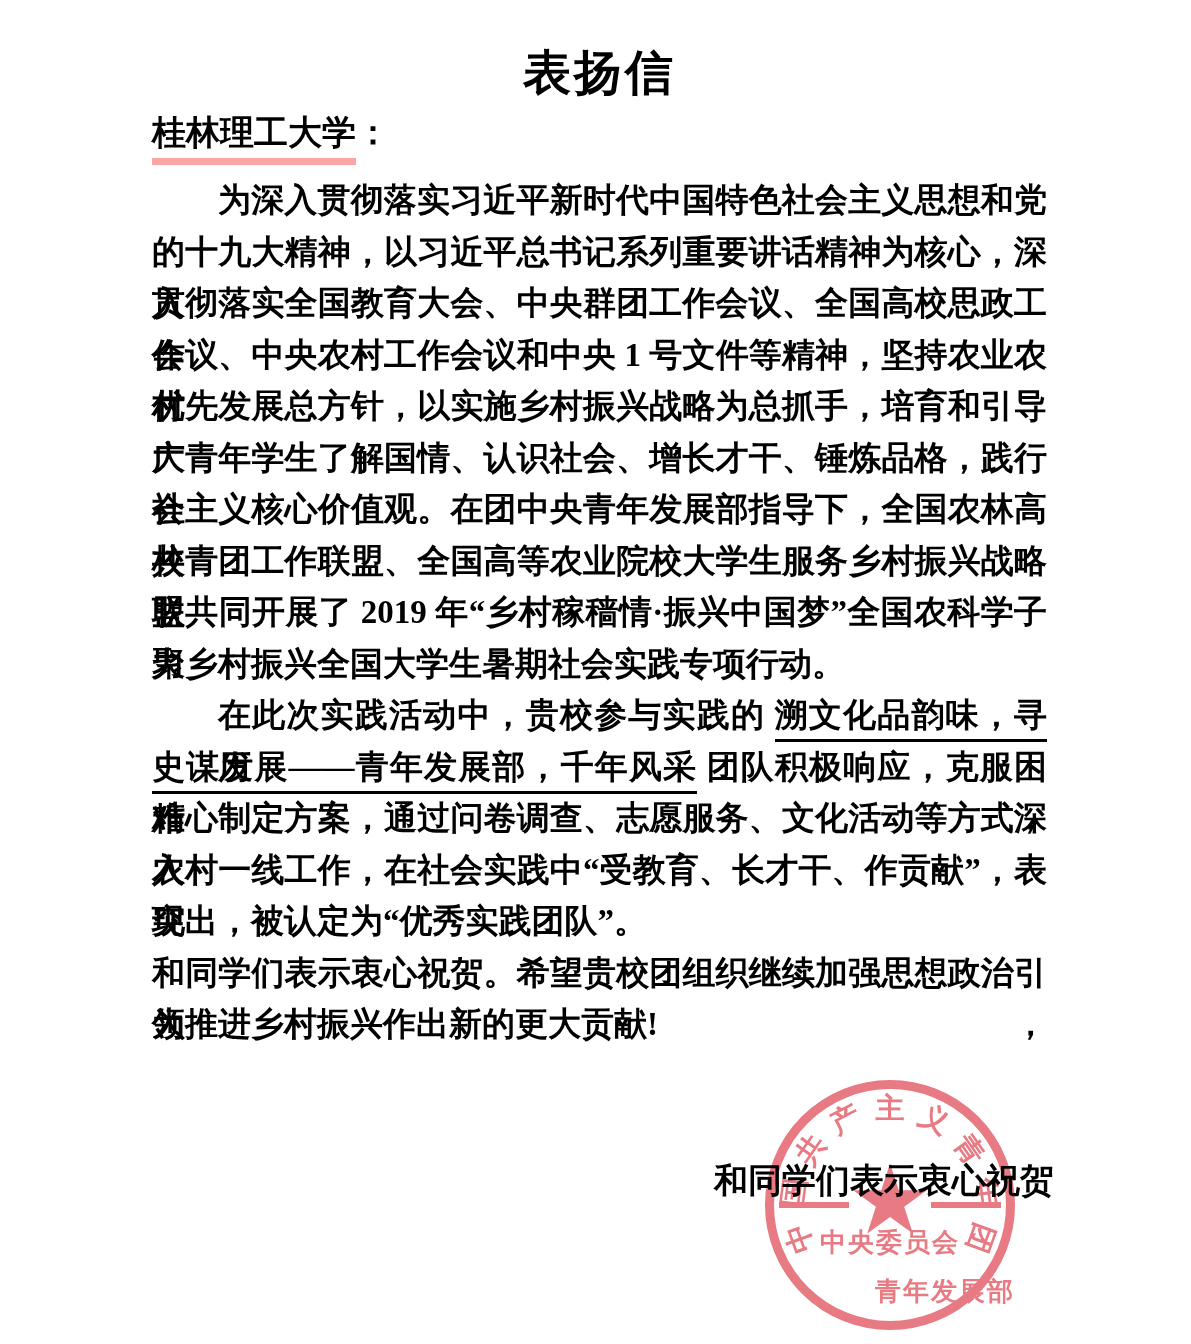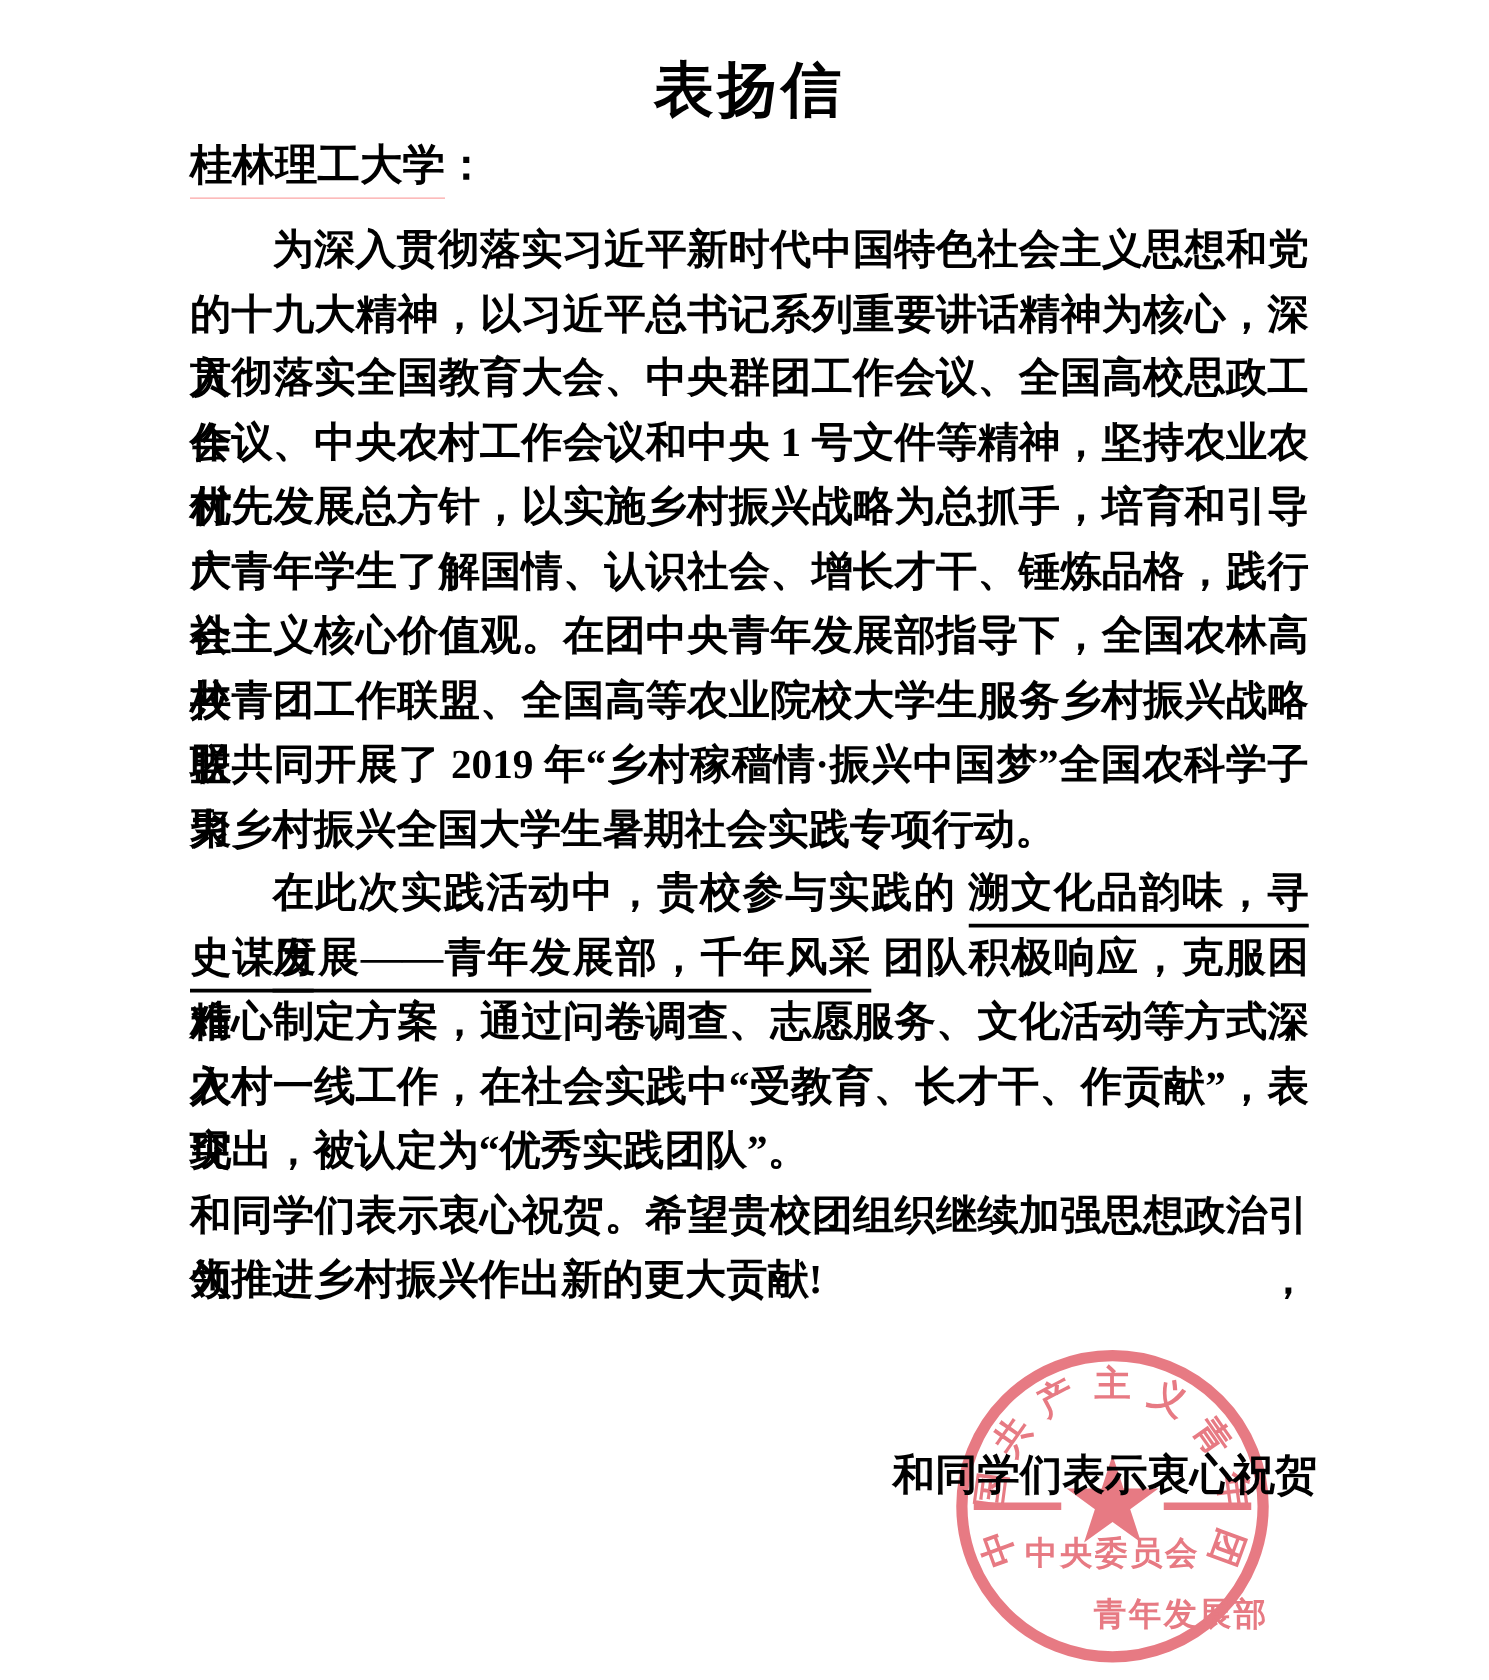--- a/index.html
+++ b/index.html
@@ -29,21 +29,21 @@
   }
   .recipient {
     position: absolute;
     top: 112px;
     left: 152px;
     font-size: 34px;
     line-height: 42px;
     font-weight: 600;
   }
   .recipient .name {
-    border-bottom: 1px solid #fca5a5;
+    border-bottom: 7px solid #fca5a5;
     padding-bottom: 7px;
   }
   .letter-body {
     position: absolute;
     top: 175px;
     left: 152px;
     width: 895px;
     font-size: 33px;
     font-weight: 600;
   }

